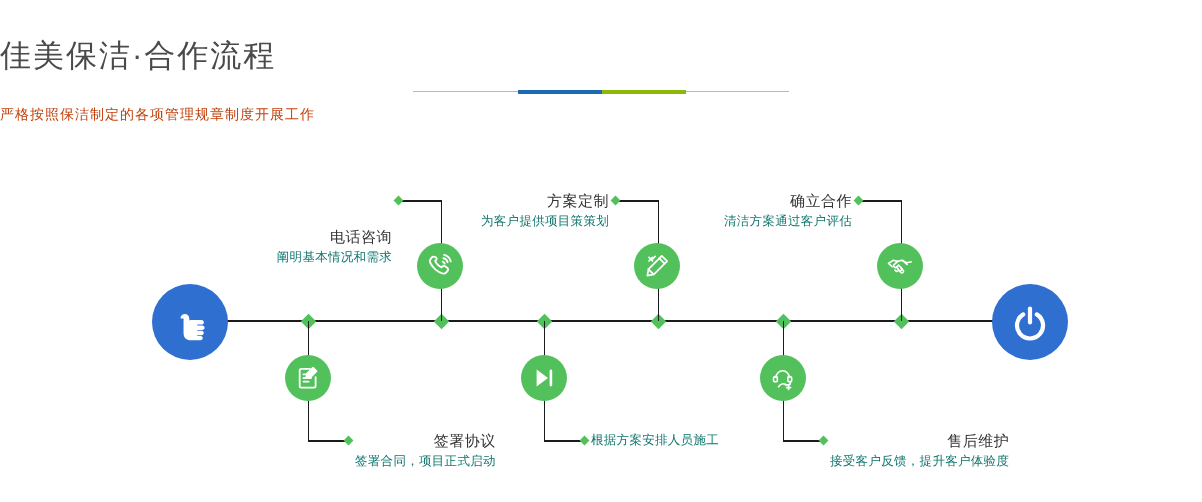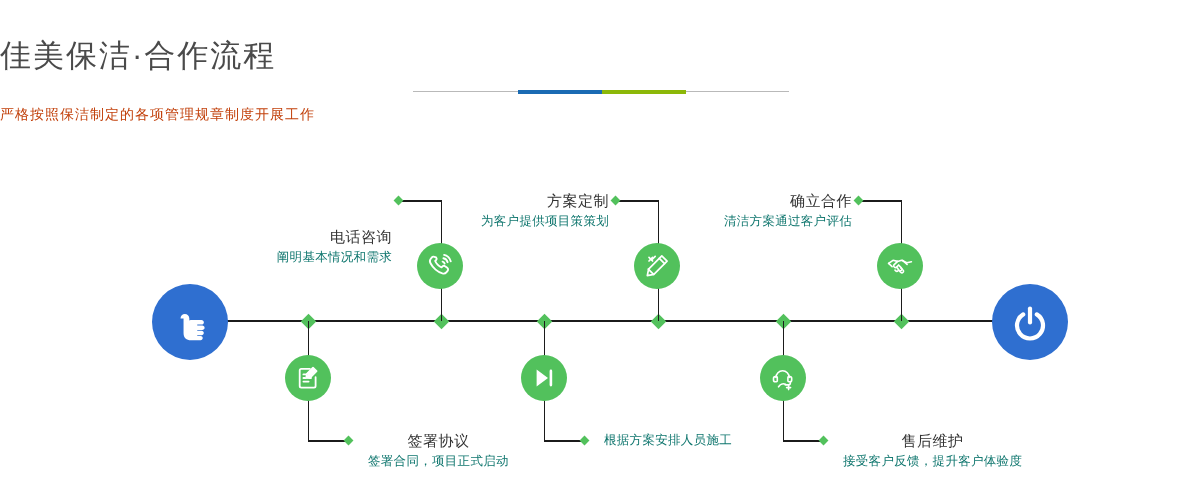--- a/index.html
+++ b/index.html
@@ -120,21 +120,21 @@
     letter-spacing: 0.5px;
   }
   .label-desc {
     font-size: 12.5px;
     color: #0f766e;
     line-height: 19px;
     letter-spacing: 0.3px;
     margin-top: 1px;
   }
   .label-block.align-right { text-align: right; }
-  .label-block.align-left  { text-align: center; margin-left: 13px; }
+  .label-block.align-left  { text-align: right; }
 </style>
 </head>
 <body>
 
 <div id="stage">
 
   <div class="header">
     <div class="header-title">佳美保洁·合作流程</div>
     <div class="divider-wrap">
       <div class="divider-base"></div>

